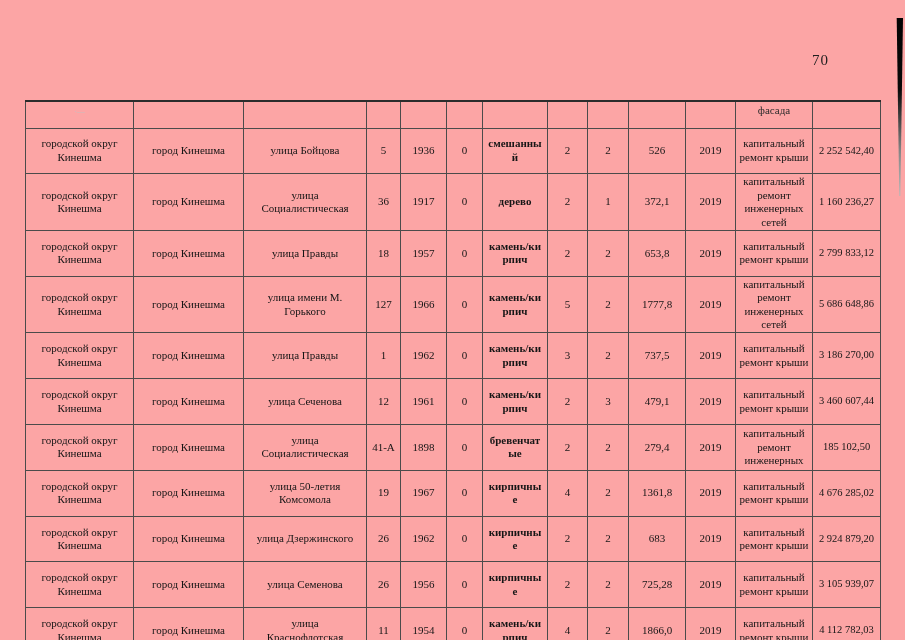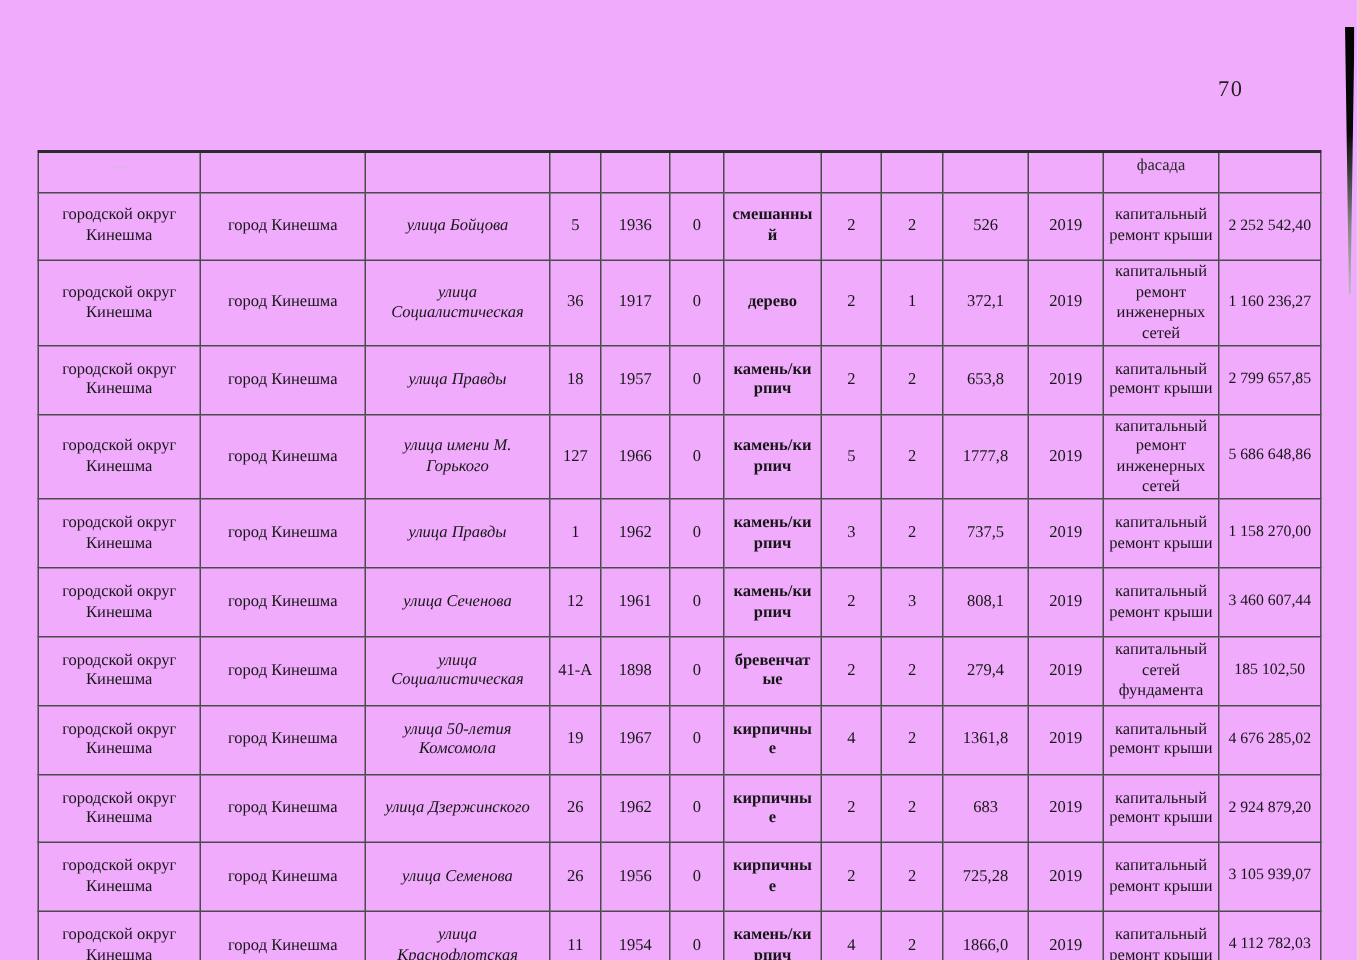--- a/index.html
+++ b/index.html
@@ -1,20 +1,20 @@
 <!DOCTYPE html>
 <html><head>
 <meta charset="utf-8">
 <style>
   * { margin:0; padding:0; box-sizing:border-box; }
   html,body { background:#e8e8e8; }
   .page {
     position:relative;
     width:905px; height:640px;
-    background:#f0abfc;
+    background:#fca5a5;
     overflow:hidden;
     font-family:"Liberation Serif", serif;
     color:#1a1a1a;
   }
   .page-number {
     position:absolute;
     top:52px; left:812px;
     font-size:15px;
     letter-spacing:1px;
     color:#1f1f1f;
@@ -42,21 +42,21 @@
     vertical-align:middle;
     font-size:11px;
     line-height:1.22;
     padding:1px 3px;
     color:#161616;
   }
   
   tr.header-stub { height:27px; }
   tr.header-stub td { vertical-align:top; padding-top:2px; color:#2a2a2a; }
   
-  .col-street { padding:1px 11px !important;font-style:italic; }
+  .col-street { padding:1px 11px !important; }
   .col-wall_material { word-break:break-all; padding:1px 4px !important;font-weight:bold; }
   .col-cost { white-space:nowrap; font-size:10.5px !important; padding:16px 2px !important; }
   .col-repair_type { padding:1px 3px !important; }
   
   tbody tr:nth-child(1){height:45px}
   tbody tr:nth-child(2){height:48px}
   tbody tr:nth-child(3){height:42px}
   tbody tr:nth-child(4){height:46px}
   tbody tr:nth-child(5){height:39px}
   tbody tr:nth-child(6){height:38px}
@@ -147,21 +147,21 @@
           <td class="col-street">улица Правды</td>
           <td class="col-house_number">18</td>
           <td class="col-year_built">1957</td>
           <td class="col-zero">0</td>
           <td class="col-wall_material">камень/кирпич</td>
           <td class="col-floors">2</td>
           <td class="col-entrances">2</td>
           <td class="col-area">653,8</td>
           <td class="col-program_year">2019</td>
           <td class="col-repair_type">капитальный ремонт крыши</td>
-          <td class="col-cost">2 799 657,85</td>
+          <td class="col-cost">2 799 833,12</td>
         </tr>
         <tr>
           <td class="col-municipality">городской округ Кинешма</td>
           <td class="col-city">город Кинешма</td>
           <td class="col-street">улица имени М. Горького</td>
           <td class="col-house_number">127</td>
           <td class="col-year_built">1966</td>
           <td class="col-zero">0</td>
           <td class="col-wall_material">камень/кирпич</td>
           <td class="col-floors">5</td>
@@ -177,50 +177,50 @@
           <td class="col-street">улица Правды</td>
           <td class="col-house_number">1</td>
           <td class="col-year_built">1962</td>
           <td class="col-zero">0</td>
           <td class="col-wall_material">камень/кирпич</td>
           <td class="col-floors">3</td>
           <td class="col-entrances">2</td>
           <td class="col-area">737,5</td>
           <td class="col-program_year">2019</td>
           <td class="col-repair_type">капитальный ремонт крыши</td>
-          <td class="col-cost">1 158 270,00</td>
+          <td class="col-cost">3 186 270,00</td>
         </tr>
         <tr>
           <td class="col-municipality">городской округ Кинешма</td>
           <td class="col-city">город Кинешма</td>
           <td class="col-street">улица Сеченова</td>
           <td class="col-house_number">12</td>
           <td class="col-year_built">1961</td>
           <td class="col-zero">0</td>
           <td class="col-wall_material">камень/кирпич</td>
           <td class="col-floors">2</td>
           <td class="col-entrances">3</td>
-          <td class="col-area">808,1</td>
+          <td class="col-area">479,1</td>
           <td class="col-program_year">2019</td>
           <td class="col-repair_type">капитальный ремонт крыши</td>
           <td class="col-cost">3 460 607,44</td>
         </tr>
         <tr>
           <td class="col-municipality">городской округ Кинешма</td>
           <td class="col-city">город Кинешма</td>
           <td class="col-street">улица Социалистическая</td>
           <td class="col-house_number">41-А</td>
           <td class="col-year_built">1898</td>
           <td class="col-zero">0</td>
           <td class="col-wall_material">бревенчатые</td>
           <td class="col-floors">2</td>
           <td class="col-entrances">2</td>
           <td class="col-area">279,4</td>
           <td class="col-program_year">2019</td>
-          <td class="col-repair_type">капитальный сетей фундамента</td>
+          <td class="col-repair_type">капитальный ремонт инженерных</td>
           <td class="col-cost">185 102,50</td>
         </tr>
         <tr>
           <td class="col-municipality">городской округ Кинешма</td>
           <td class="col-city">город Кинешма</td>
           <td class="col-street">улица 50-летия Комсомола</td>
           <td class="col-house_number">19</td>
           <td class="col-year_built">1967</td>
           <td class="col-zero">0</td>
           <td class="col-wall_material">кирпичные</td>

